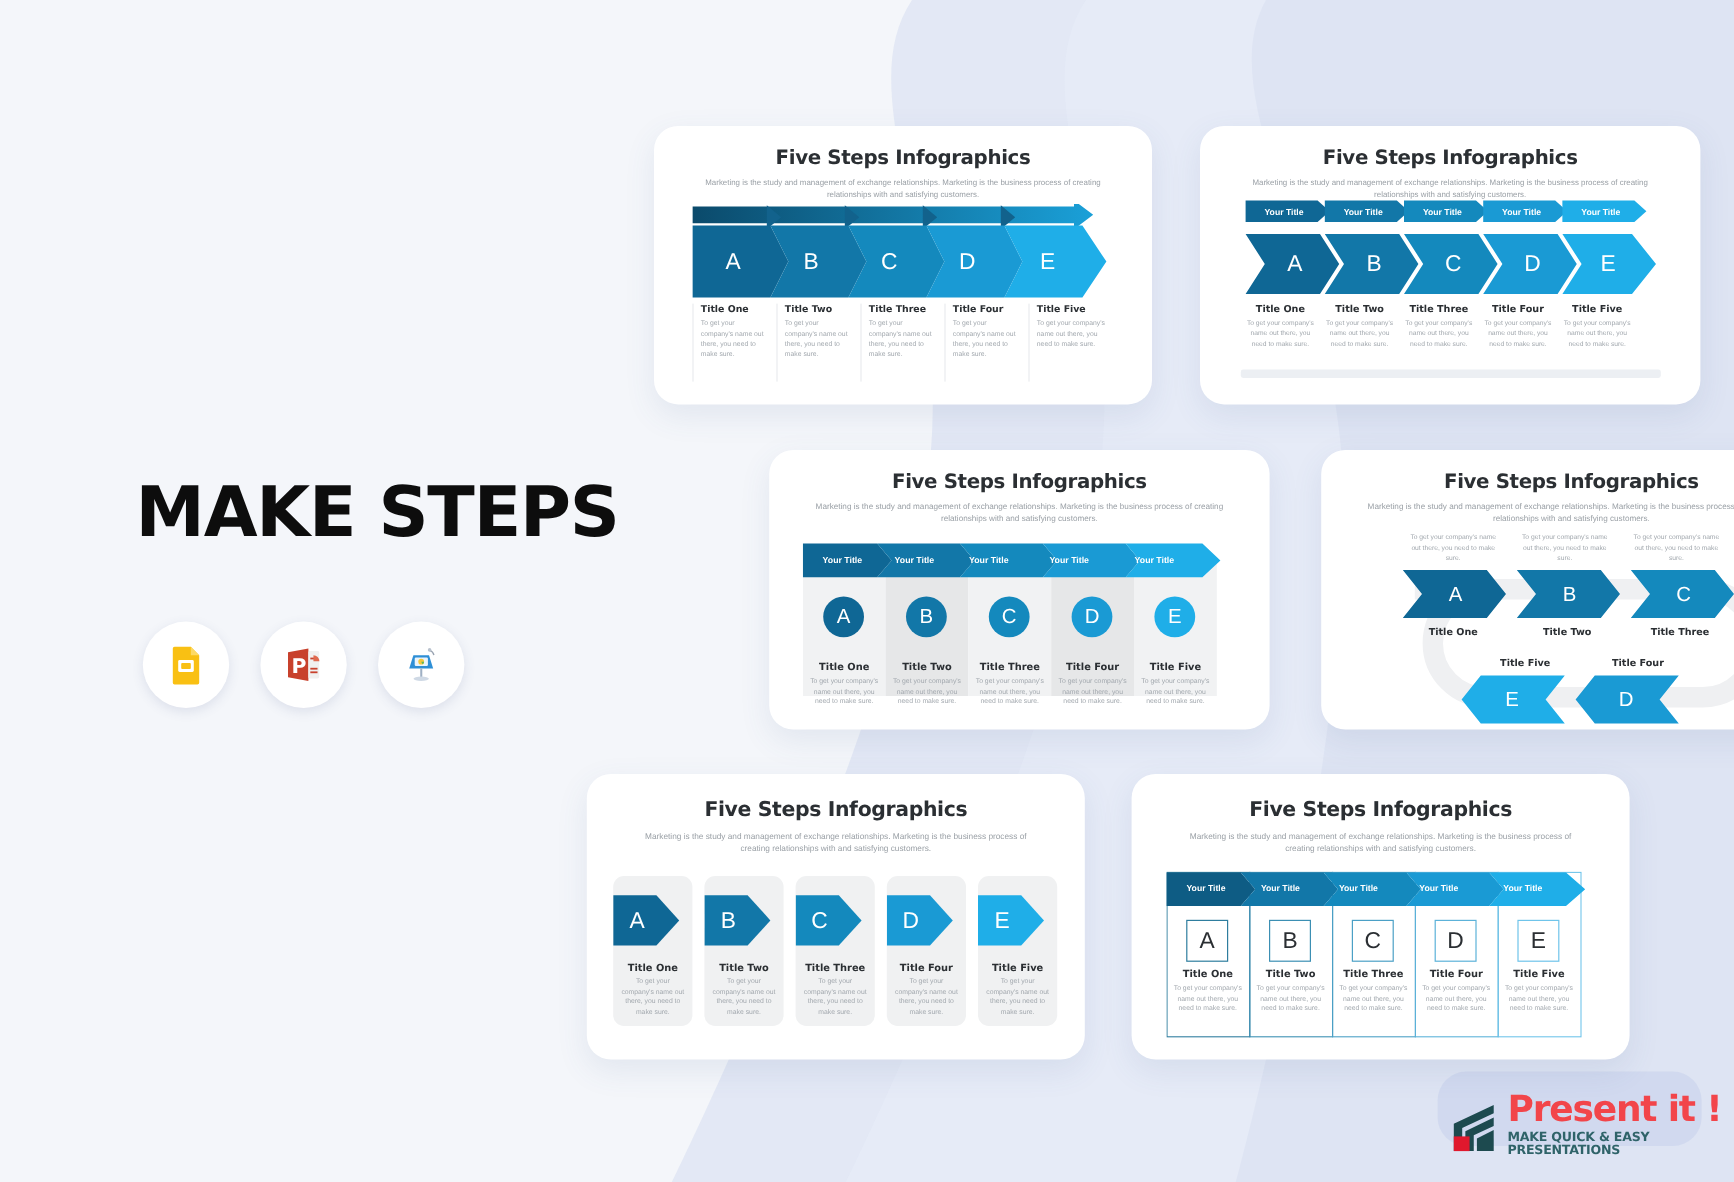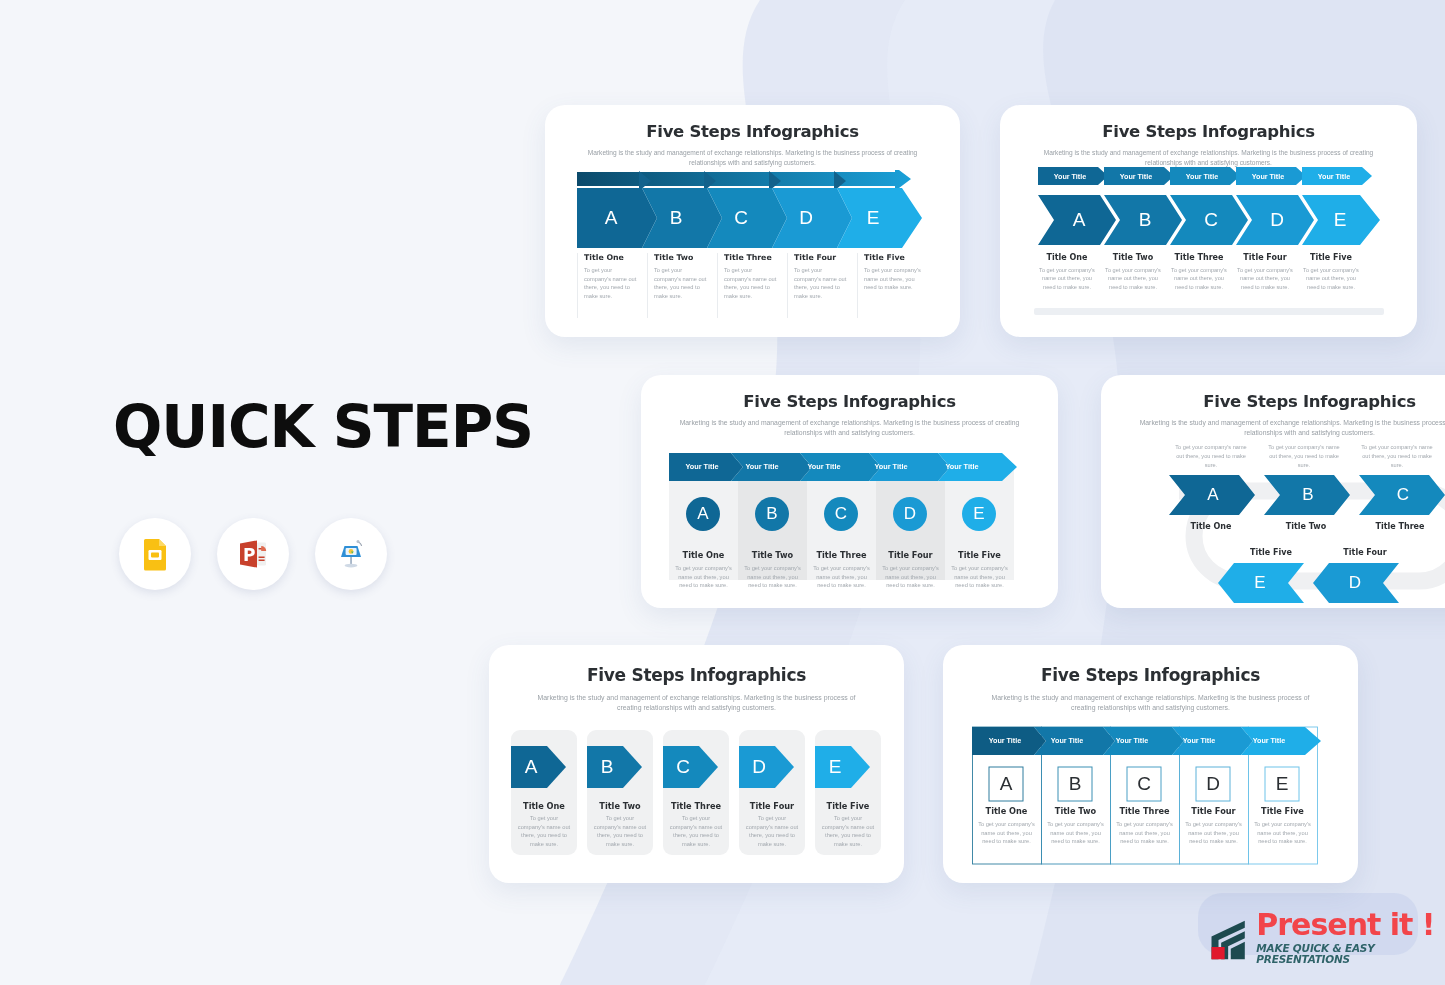--- a/index.html
+++ b/index.html
@@ -66,36 +66,36 @@
   
   .brand { position:absolute; left:1208px; top:910px; z-index:6; }
   .brand-row { display:flex; align-items:flex-end; gap:8px; }
   .brand-text { line-height:1; }
   .brand-main {
     font-family:"DejaVu Sans", sans-serif; font-weight:900;
     font-size:30px; color:#f2454a; letter-spacing:-1px;
   }
   .brand-sub {
     font-family:"DejaVu Sans", sans-serif; font-weight:700;
-    font-size:10.5px; color:#2f6369; letter-spacing:-.2px; margin-top:3px;font-style:italic;
+    font-size:10.5px; color:#2f6369; letter-spacing:-.2px; margin-top:3px;
   }
 </style>
 </head>
 <body>
 
 <svg id="bg" viewBox="0 0 1445 985" width="1445" height="985">
   <rect x="0" y="0" width="1445" height="985" fill="#f4f6fa"></rect>
   <path d="M760,0 L1445,0 L1445,985 L560,985 C560,985 700,700 760,470 C820,240 700,90 760,0 Z" fill="#dfe5f3" opacity="0.85"></path>
   <path d="M905,0 L1445,0 L1445,985 L705,985 C705,985 850,690 905,460 C960,230 845,90 905,0 Z" fill="#e6ebf7" opacity="0.9"></path>
   <path d="M1055,0 L1445,0 L1445,985 L1030,985 C1030,985 1110,690 1120,460 C1130,230 1005,90 1055,0 Z" fill="#d7dff1" opacity="0.55"></path>
   <rect x="1198" y="893" width="220" height="62" rx="24" fill="#ccd5ee" opacity="0.75"></rect>
 </svg>
 
 <div class="hero">
-  <div class="hero-title">QUICK STEPS</div>
+  <div class="hero-title">MAKE STEPS</div>
   <div class="hero-icons">
 
     <div class="ic-circle">
       <svg width="38" height="38" viewBox="0 0 38 38">
         <path d="M9 4 h14 l7 7 v23 a1.5 1.5 0 0 1 -1.5 1.5 h-19 A1.5 1.5 0 0 1 8 34 V5.5 A1.5 1.5 0 0 1 9.5 4 Z" fill="#f9c013"></path>
         <path d="M23 4 l7 7 h-7 Z" fill="#fdd964"></path>
         <rect x="12.5" y="15" width="13" height="10" rx="1.2" fill="#fff"></rect>
         <rect x="15" y="17.6" width="8" height="4.8" rx="0.8" fill="#f9c013"></rect>
       </svg>
     </div>

